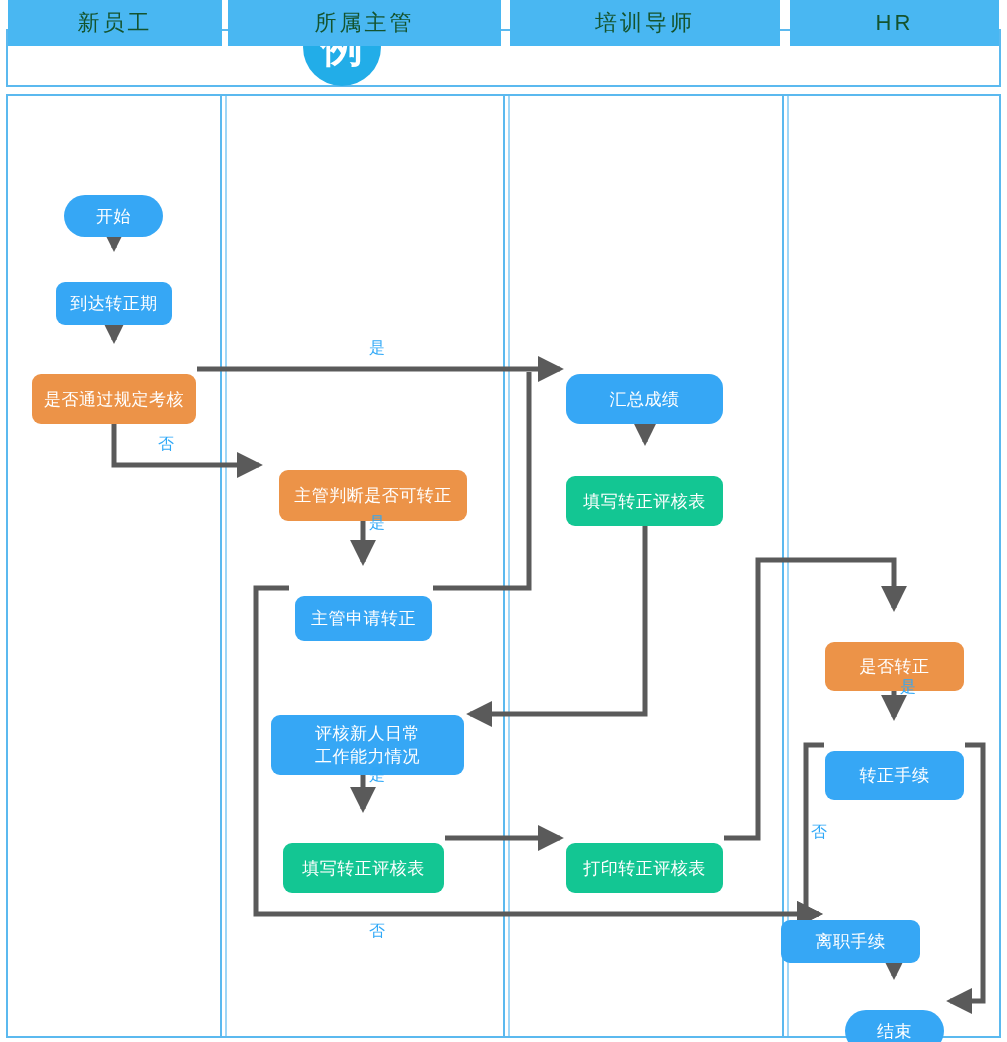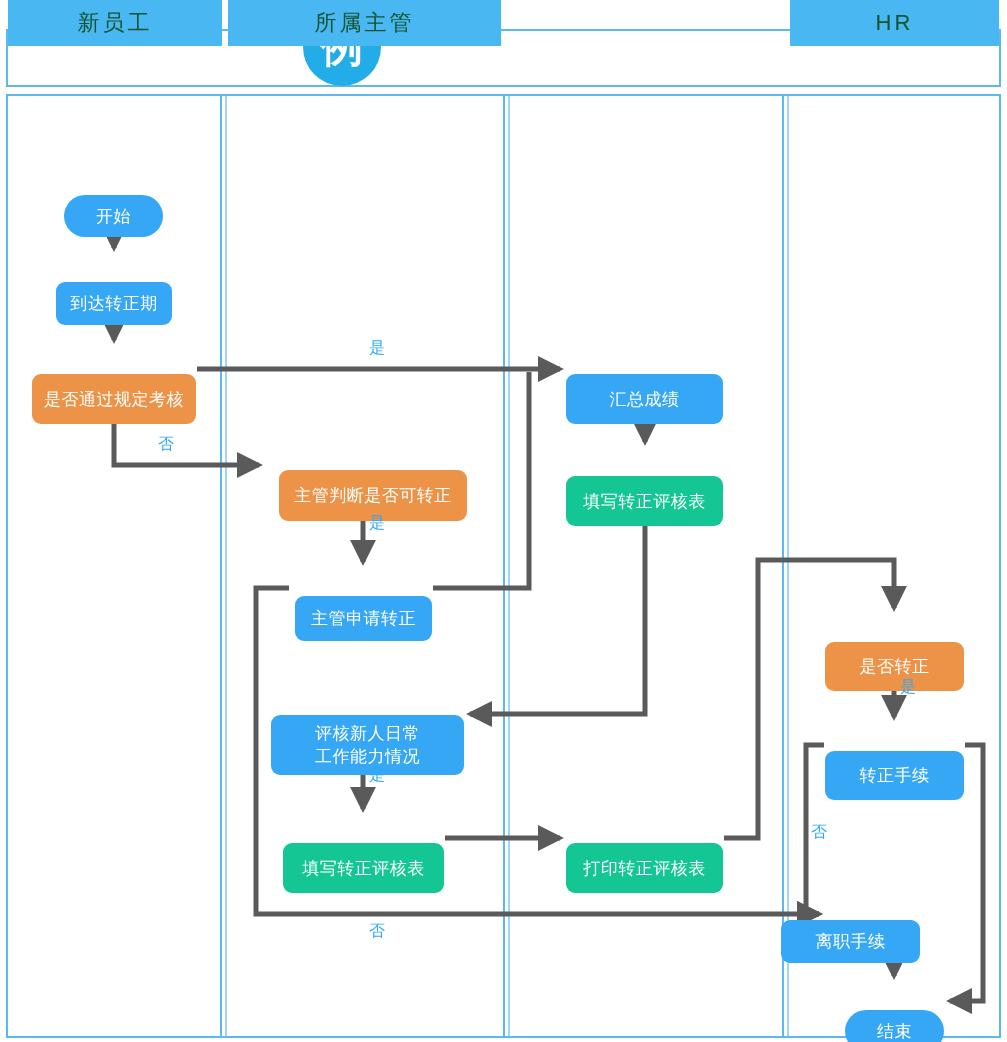--- a/index.html
+++ b/index.html
@@ -129,20 +129,21 @@
 
 <div id="page">
 
   <div id="title-bar"></div>
   <div id="example-badge">例</div>
 
   <div id="lane-frame"></div>
 
   <div class="lane-header" style="left:8px;  width:214px;">新员工</div>
   <div class="lane-header" style="left:228px; width:273px;">所属主管</div>
+  <div class="lane-header" style="left:510px; width:270px;">培训导师</div>
   <div class="lane-header" style="left:790px; width:209px;">HR</div>
 
   <div style="position:absolute; left:6px; top:96px; width:995px; height:46px; pointer-events:none;"></div>
 
   <div class="lane-divider" style="left:220px; top:96px;"></div>
   <div class="lane-divider inner" style="left:225px; top:96px;"></div>
   <div class="lane-divider" style="left:503px; top:96px;"></div>
   <div class="lane-divider inner" style="left:508px; top:96px;"></div>
   <div class="lane-divider" style="left:782px; top:96px;"></div>
   <div class="lane-divider inner" style="left:787px; top:96px;"></div>
@@ -197,21 +198,21 @@
 
   <div class="node orange" style="left:279px; top:440px; width:188px; height:51px;">主管判断是否可转正</div>
 
   <div class="node blue" style="left:295px; top:566px; width:137px; height:45px;">主管申请转正</div>
 
   <div class="node blue" style="left:271px; top:685px; width:193px; height:60px;">评核新人日常
 工作能力情况</div>
 
   <div class="node green" style="left:283px; top:813px; width:161px; height:50px;">填写转正评核表</div>
 
-  <div class="node blue" style="left:566px; top:344px; width:157px; height:50px;">汇总成绩</div>
+  <div class="node blue" style="left:566px; top:344px; width:157px; height:50px;border-radius:14px;">汇总成绩</div>
 
   <div class="node green" style="left:566px; top:446px; width:157px; height:50px;">填写转正评核表</div>
 
   <div class="node green" style="left:566px; top:813px; width:157px; height:50px;">打印转正评核表</div>
 
   <div class="node orange" style="left:825px; top:612px; width:139px; height:49px;">是否转正</div>
 
   <div class="node blue" style="left:825px; top:721px; width:139px; height:49px;">转正手续</div>
 
   <div class="node blue" style="left:781px; top:890px; width:139px; height:43px;">离职手续</div>

